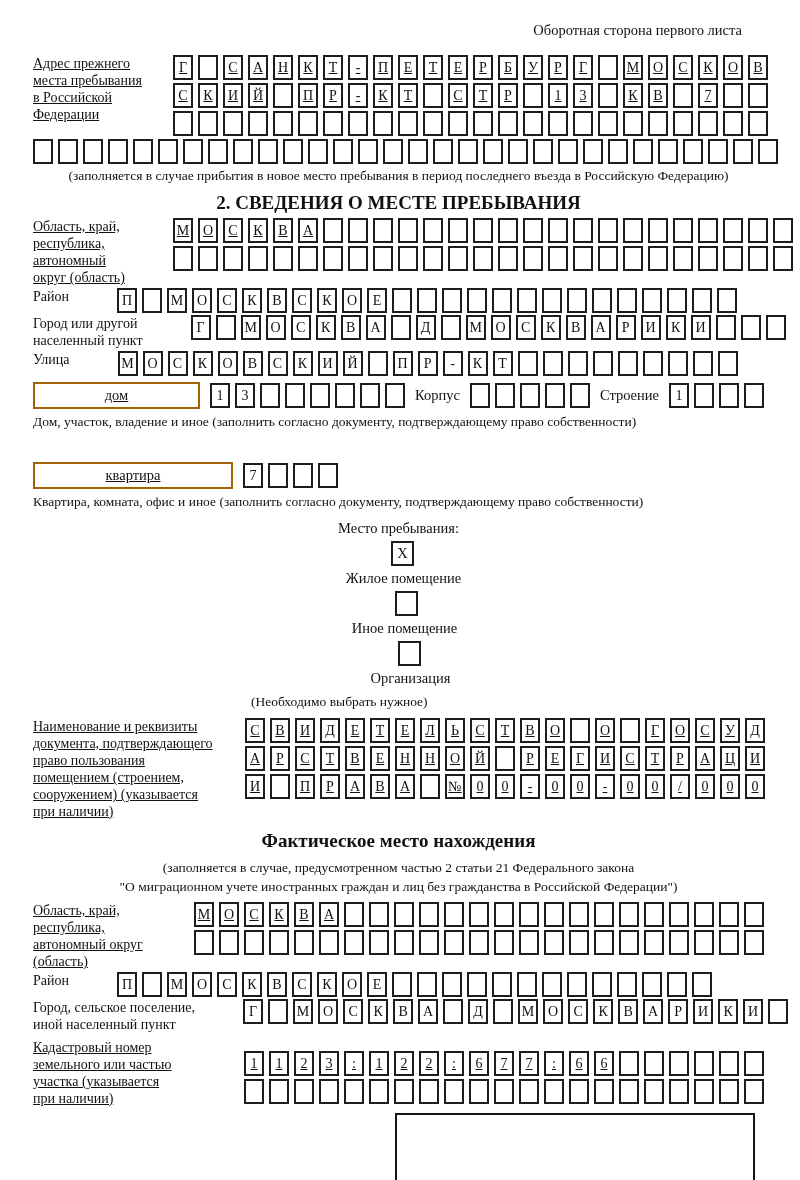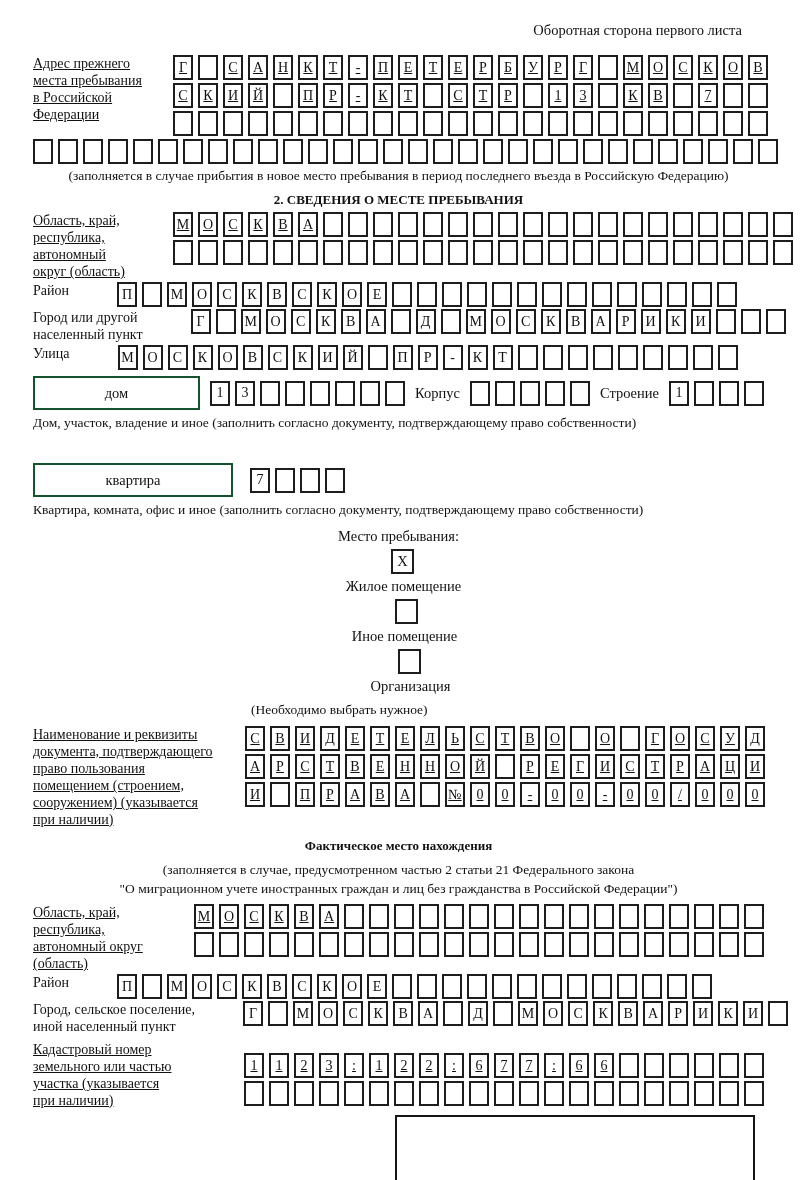--- a/index.html
+++ b/index.html
@@ -14,33 +14,33 @@
   .row{display:flex;align-items:flex-start;}
   .label{font-size:14px;line-height:17px;flex:none;}
   .strips{margin-left:auto;display:flex;flex-direction:column;gap:3px;align-items:flex-end;}
   .strip{display:flex;gap:5px;flex:none;}
   .cell{
     box-sizing:border-box;width:20px;height:25px;border:2px solid #1d1d1d;background:#fff;
     display:flex;align-items:center;justify-content:center;
     font-size:14px;line-height:1;flex:none;
   }
   .widebox{
-    box-sizing:border-box;height:34px;border:2px solid #14532d;
-    display:flex;align-items:center;justify-content:center;font-size:14.5px;flex:none;background:#fff;
+    box-sizing:border-box;height:27px;border:2px solid #a16207;
+    display:flex;align-items:center;justify-content:center;font-size:14.5px;flex:none;background:#fff;text-decoration:underline;
   }
   .dom{width:167px;}
   .kvartira{width:200px;}
   .inline-label{font-size:14.5px;line-height:25px;flex:none;}
   .checkbox{
     box-sizing:border-box;width:23px;height:25px;border:2px solid #1d1d1d;background:#fff;
     display:flex;align-items:center;justify-content:center;font-size:14.5px;flex:none;
   }
   .caption{font-size:13.5px;line-height:17px;}
   .center{text-align:center;}
-  .sect-title{font-weight:bold;font-size:13px;text-align:center;}
+  .sect-title{font-weight:bold;font-size:19px;text-align:center;}
   .stamp-box{box-sizing:border-box;width:360px;height:170px;border:2px solid #151515;margin-left:362px;background:#fff;}
   .stamp-caption{width:400px;margin-left:342px;text-align:center;font-size:13.5px;line-height:17.5px;}
   .mt2{margin-top:2px;gap:48px;}.mt3{margin-top:3px;}.mt4{margin-top:4px;}
   .mt6{margin-top:6px;}.mt8{margin-top:8px;}.mt10{margin-top:10px;}.mt16{margin-top:16px;}
   .lw140{width:140px;}.lw150{width:147px;}.lw215{width:212px;}.lw205{width:205px;}
   .stayrow{display:flex;align-items:center;flex-direction:column;}
   .note-lines div{font-size:13.5px;line-height:19px;text-align:center;}
 </style>
 </head>
 <body>
@@ -356,21 +356,21 @@
     <div class="inline-label">Строение</div>
     <div class="strip">
         <div class="cell">1</div>
         <div class="cell"></div>
         <div class="cell"></div>
         <div class="cell"></div>
       </div>
   </div>
   <div class="caption mt4">Дом, участок, владение и иное (заполнить согласно документу, подтверждающему право собственности)</div>
 
-  <div class="row mt6" style="align-items:center;gap:17px;margin-top:32px;">
+  <div class="row mt6" style="align-items:center;gap:10px;margin-top:32px;">
     <div class="widebox kvartira">квартира</div>
     <div class="strip">
         <div class="cell">7</div>
         <div class="cell"></div>
         <div class="cell"></div>
         <div class="cell"></div>
       </div>
   </div>
   <div class="caption mt4">Квартира, комната, офис и иное (заполнить согласно документу, подтверждающему право собственности)</div>
 

